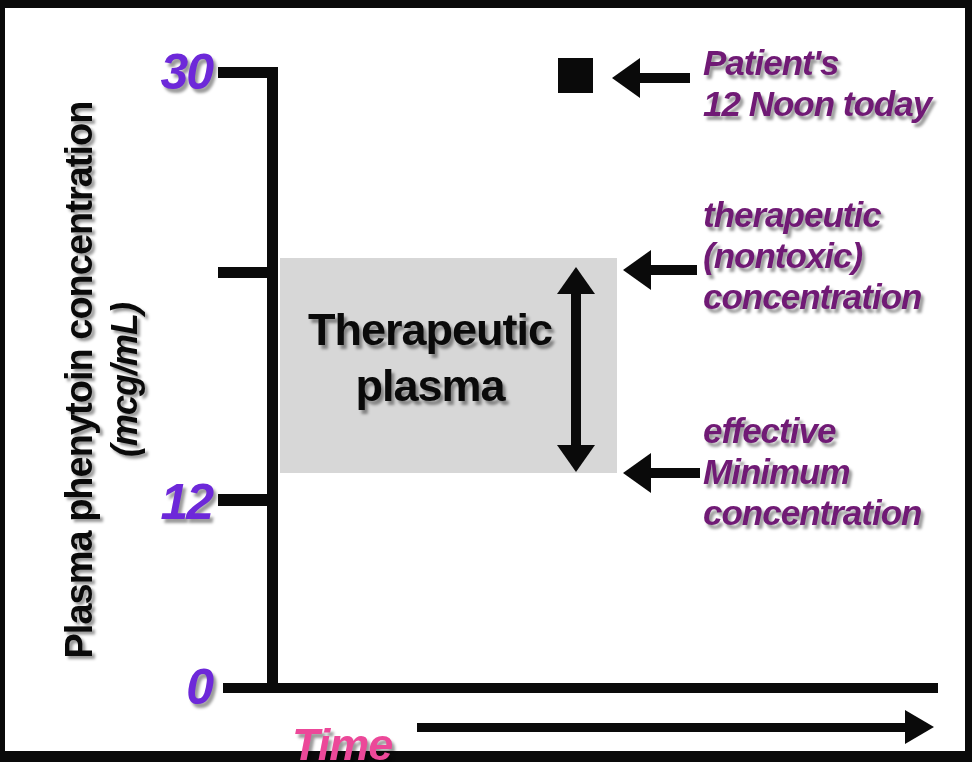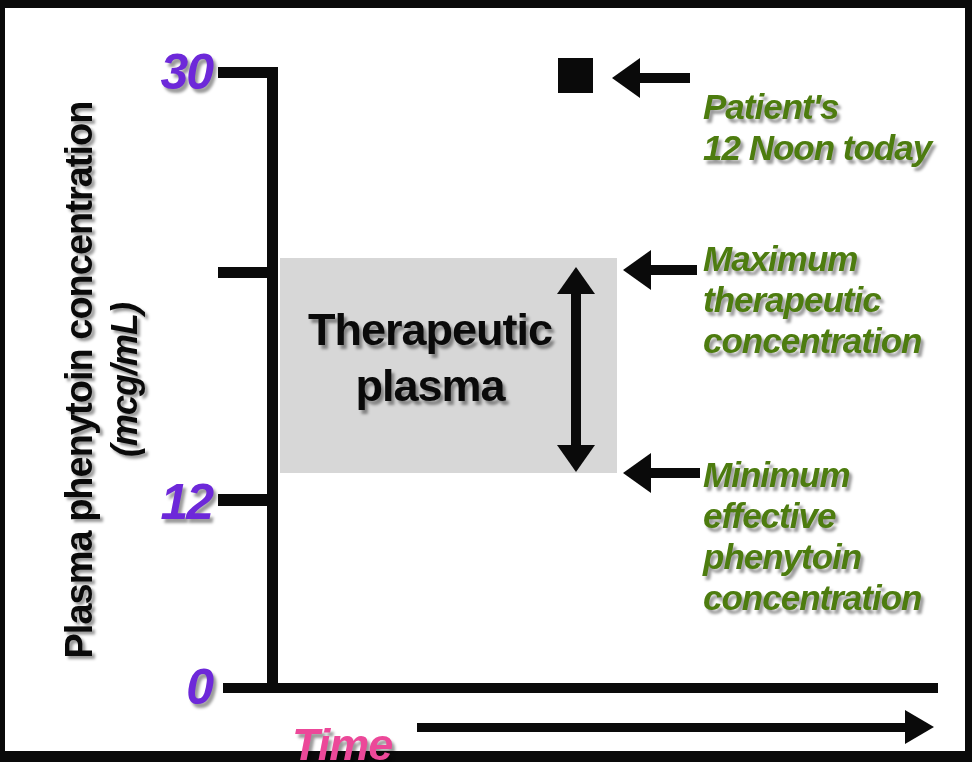--- a/index.html
+++ b/index.html
@@ -141,24 +141,23 @@
   .arrow-min .shaft { width: 49px; }
 
   .note {
     position: absolute;
     left: 703px;
     font-size: 35px;
     font-weight: 700;
     font-style: italic;
     letter-spacing: -1px;
     line-height: 41px;
-    color: #4d7c0f;
+    color: #701a75;
     text-shadow: 3px 4px 3px rgba(0,0,0,0.40);
     white-space: nowrap;
-    margin-top: 44px;
   }
   .note-patient { top: 42px; }
   .note-max { top: 194px; }
   .note-min { top: 410px; }
 
   .x-label {
     position: absolute;
     left: 292px; top: 719px;
     font-size: 45px;
     font-weight: 700;
@@ -233,28 +232,27 @@
   <div class="left-arrow arrow-min">
     <div class="head"></div>
     <div class="shaft"></div>
   </div>
 
   <div class="note note-patient">
     <div>Patient's</div>
     <div>12 Noon today</div>
   </div>
   <div class="note note-max">
-    <div>Maximum</div>
     <div>therapeutic</div>
+    <div>(nontoxic)</div>
     <div>concentration</div>
   </div>
   <div class="note note-min">
+    <div>effective</div>
     <div>Minimum</div>
-    <div>effective</div>
-    <div>phenytoin</div>
     <div>concentration</div>
   </div>
 
   <div class="x-label">Time</div>
   <div class="time-arrow">
     <div class="shaft"></div>
     <div class="head"></div>
   </div>
 
 </div>

